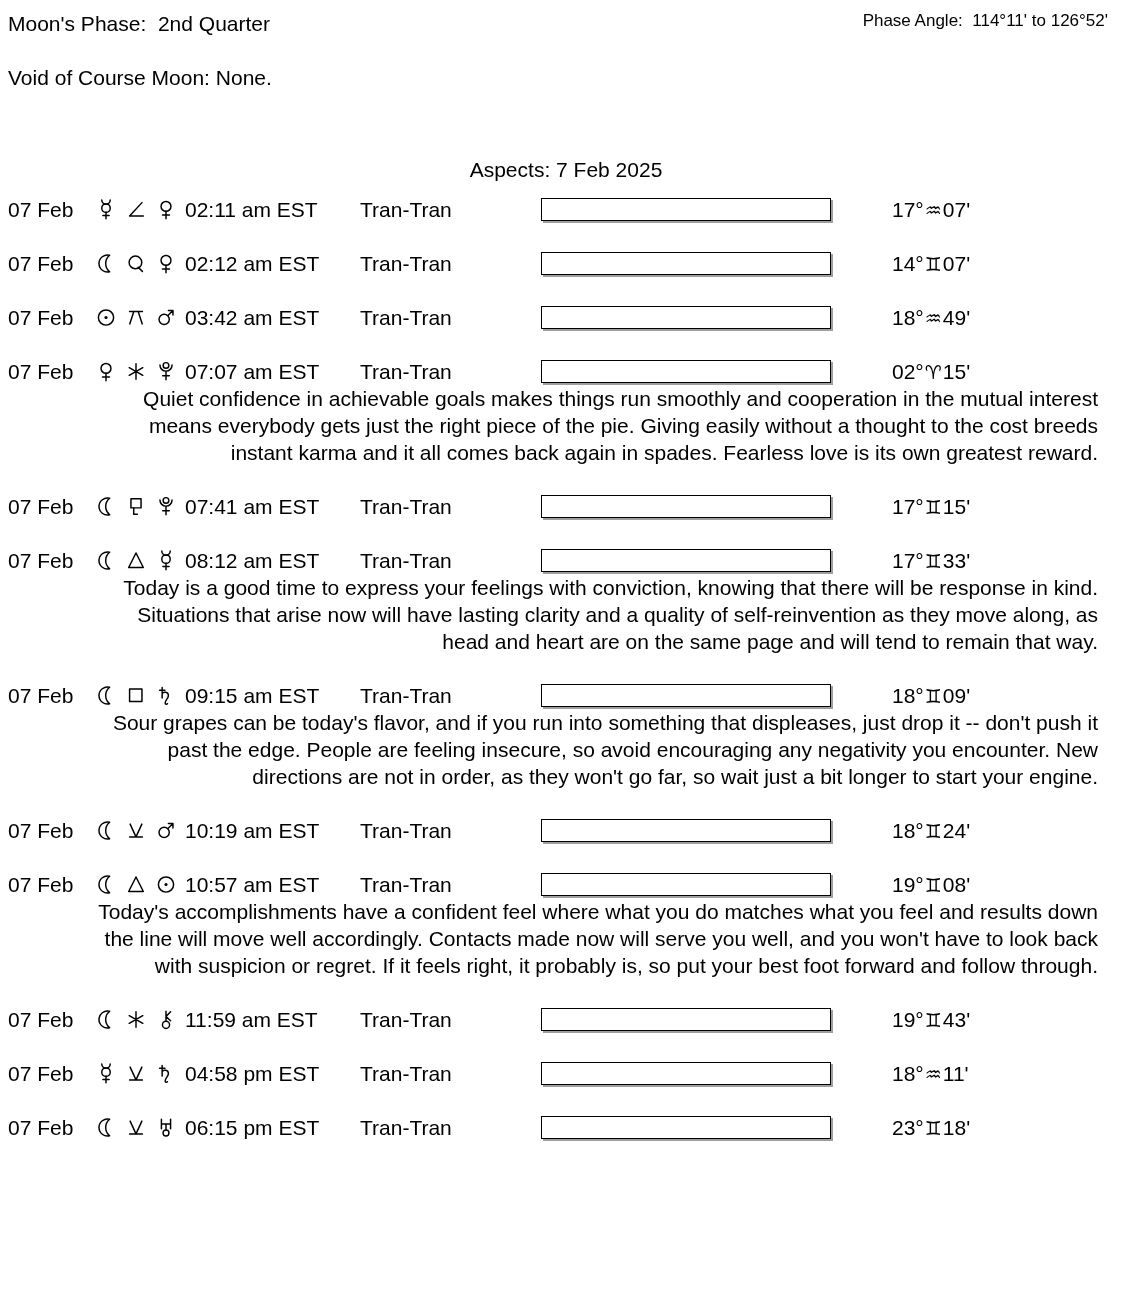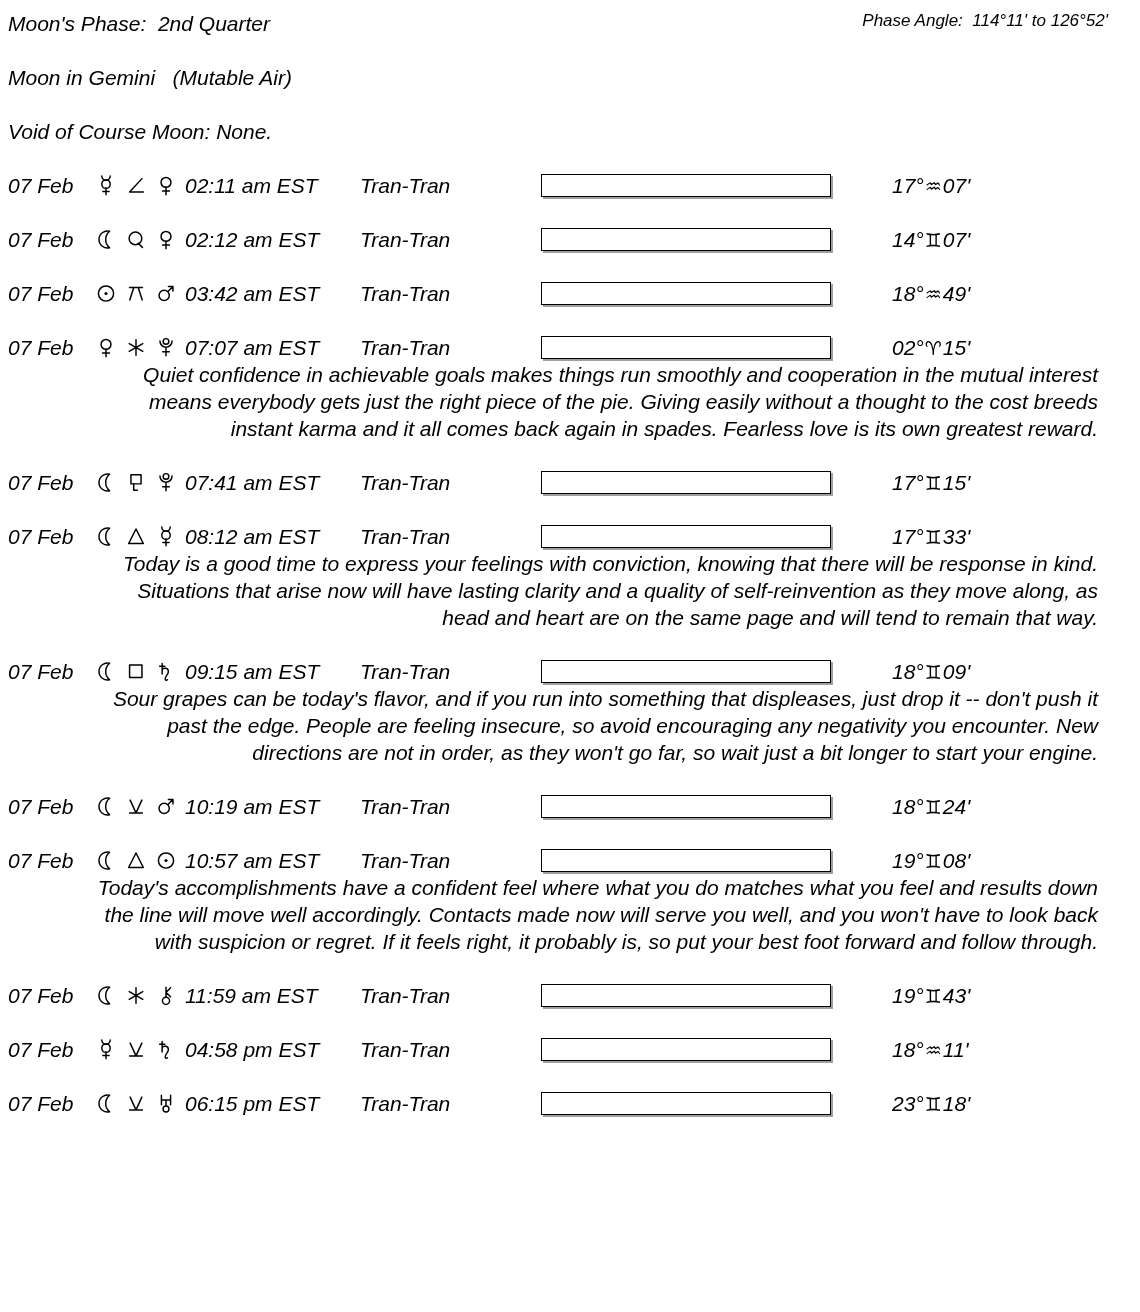--- a/index.html
+++ b/index.html
@@ -2,21 +2,21 @@
 <html><head>
 <meta charset="utf-8">
 <style>
   html,body{margin:0;padding:0;}
   body{
     width:1140px;height:1312px;overflow:hidden;background:#ffffff;color:#000;
     font-family:"Liberation Sans","DejaVu Sans",sans-serif;
     font-size:21px;line-height:27px;
     position:relative;
   }
-  .page{padding:10px 16px 0 8px;position:relative;font-style:italic;}
+  .page{padding:10px 16px 0 8px;position:relative;}
   .pre{white-space:pre-wrap;}
   .hdr-line{height:27px;margin-bottom:27px;}
   .phase-angle{position:absolute;top:10px;right:32px;font-size:17px;line-height:22px;}
   .aspects-title{margin-top:65px;margin-bottom:13px;text-align:center;height:27px;}
   .row{display:flex;align-items:center;height:27px;margin-bottom:27px;}
   .c-date{width:87px;flex:none;}
   .c-glyphs{width:90px;flex:none;display:flex;}
   .glyph{width:30px;flex:none;display:flex;align-items:center;justify-content:flex-start;}
   .glyph svg{display:block;}
   .c-time{width:175px;flex:none;}
@@ -31,24 +31,24 @@
   .c-deg{margin-left:61px;white-space:nowrap;}
   .c-deg .sign{font-family:"DejaVu Sans",sans-serif;font-size:19px;padding:0 1px;}
   .para{margin-left:82px;width:1008px;margin-bottom:27px;margin-top:0;text-align:right;}
   .row.has-para{margin-bottom:0;}
 </style>
 </head>
 <body>
 
 <div class="page">
   <div class="hdr-line pre">Moon's Phase:  2nd Quarter</div>
-  <div class="hdr-line pre">Moon in Gemini   (Mutable Air)</div>
   <div class="hdr-line pre">Void of Course Moon: None.</div>
   <div class="phase-angle pre">Phase Angle:  114°11' to 126°52'</div>
 
+  <div class="aspects-title">Aspects: 7 Feb 2025</div>
 
   <div id="rows">
   <div class="row-group">
     <div class="row">
       <span class="c-date">07 Feb</span>
       <span class="c-glyphs">
         <span class="glyph">
               <svg width="22" height="23" viewBox="0 0 24 24" fill="none" stroke="#000" stroke-width="1.6" stroke-linecap="round" stroke-linejoin="round">
                 <circle cx="12" cy="10.5" r="4.6"></circle>
                 <path d="M7.4 1.6 a 4.6 4.6 0 0 0 9.2 0"></path>

